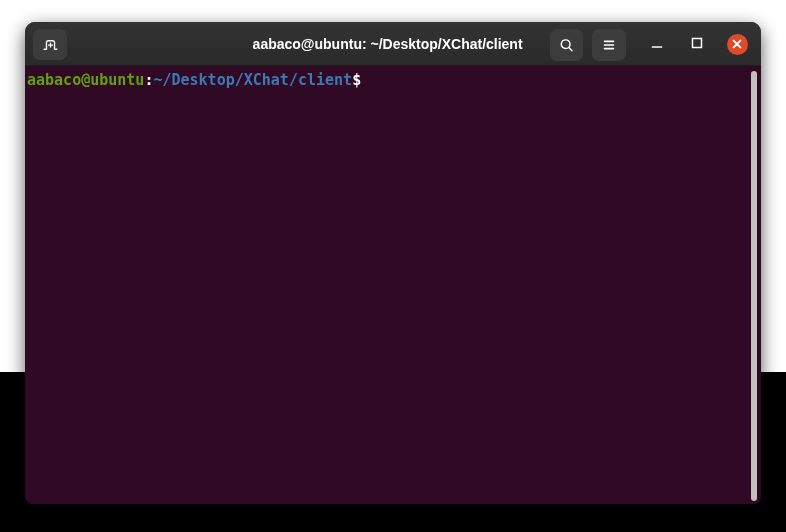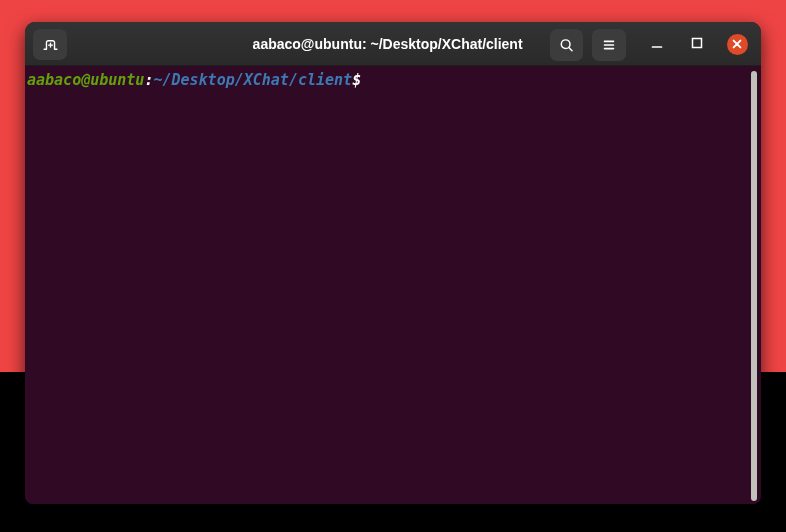--- a/index.html
+++ b/index.html
@@ -2,21 +2,21 @@
 <html><head>
 <meta charset="utf-8">
 <style>
   * { margin: 0; padding: 0; box-sizing: border-box; }
   html, body { width: 786px; height: 532px; background: #000000; overflow: hidden; }
   body { font-family: "Liberation Sans", sans-serif; }
 
   .stage {
     position: relative;
     width: 786px; height: 372px;
-    background: #ef4444;
+    background: #ffffff;
   }
 
   .window {
     position: absolute;
     left: 25px; top: 22px;
     width: 736px; height: 482px;
     border-radius: 10px 10px 8px 8px;
     overflow: hidden;
     background: #300a24;
     box-shadow: 0 6px 18px rgba(0,0,0,0.65);
@@ -91,21 +91,20 @@
     padding: 5px 2px;
     cursor: text;
   }
 
   .prompt-line {
     font-family: "DejaVu Sans Mono", monospace;
     font-size: 15px;
     line-height: 18px;
     font-weight: bold;
     white-space: pre;
-    font-style: italic;
   }
   .c-user  { color: #62a10b; }
   .c-plain { color: #ffffff; }
   .c-path  { color: #3d79b5; }
 
   .scrollbar-thumb {
     position: absolute;
     right: 4px; top: 5px; bottom: 3px;
     width: 6px;
     border-radius: 3px;

